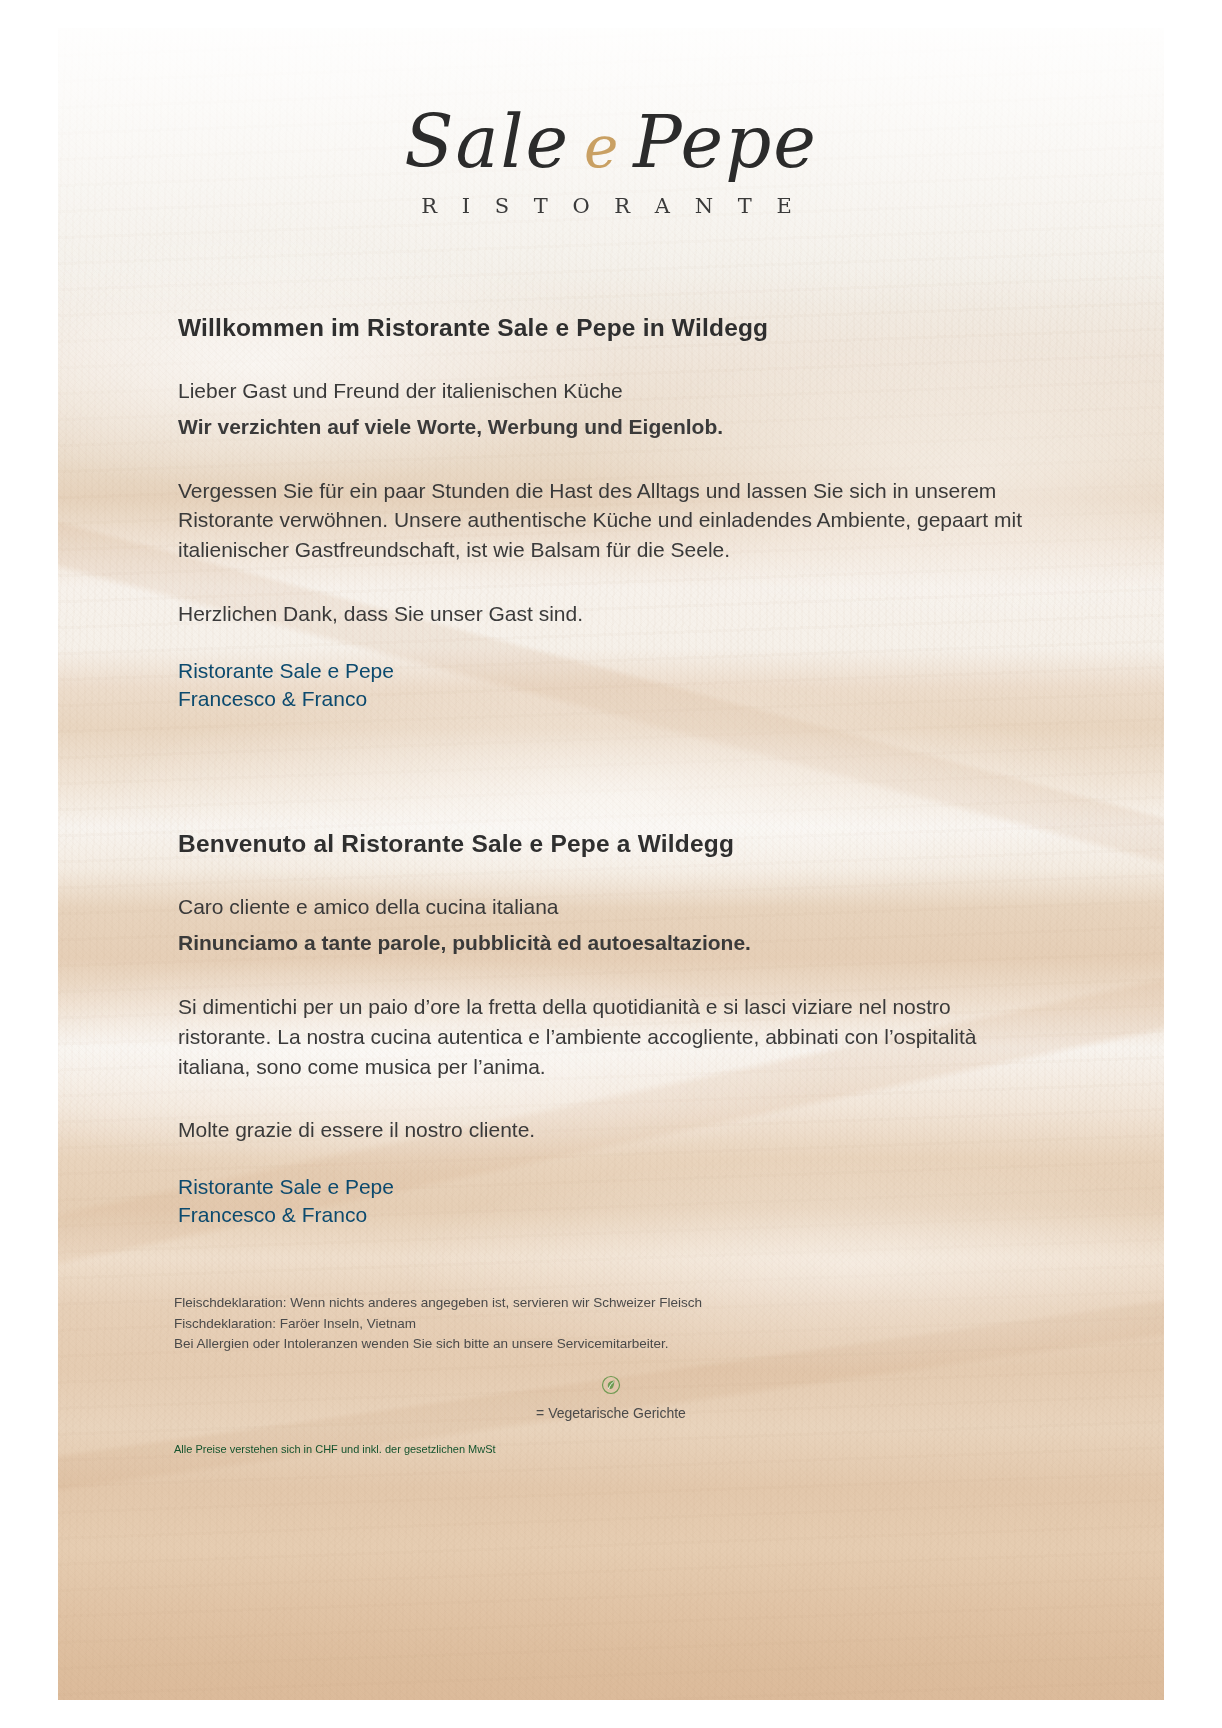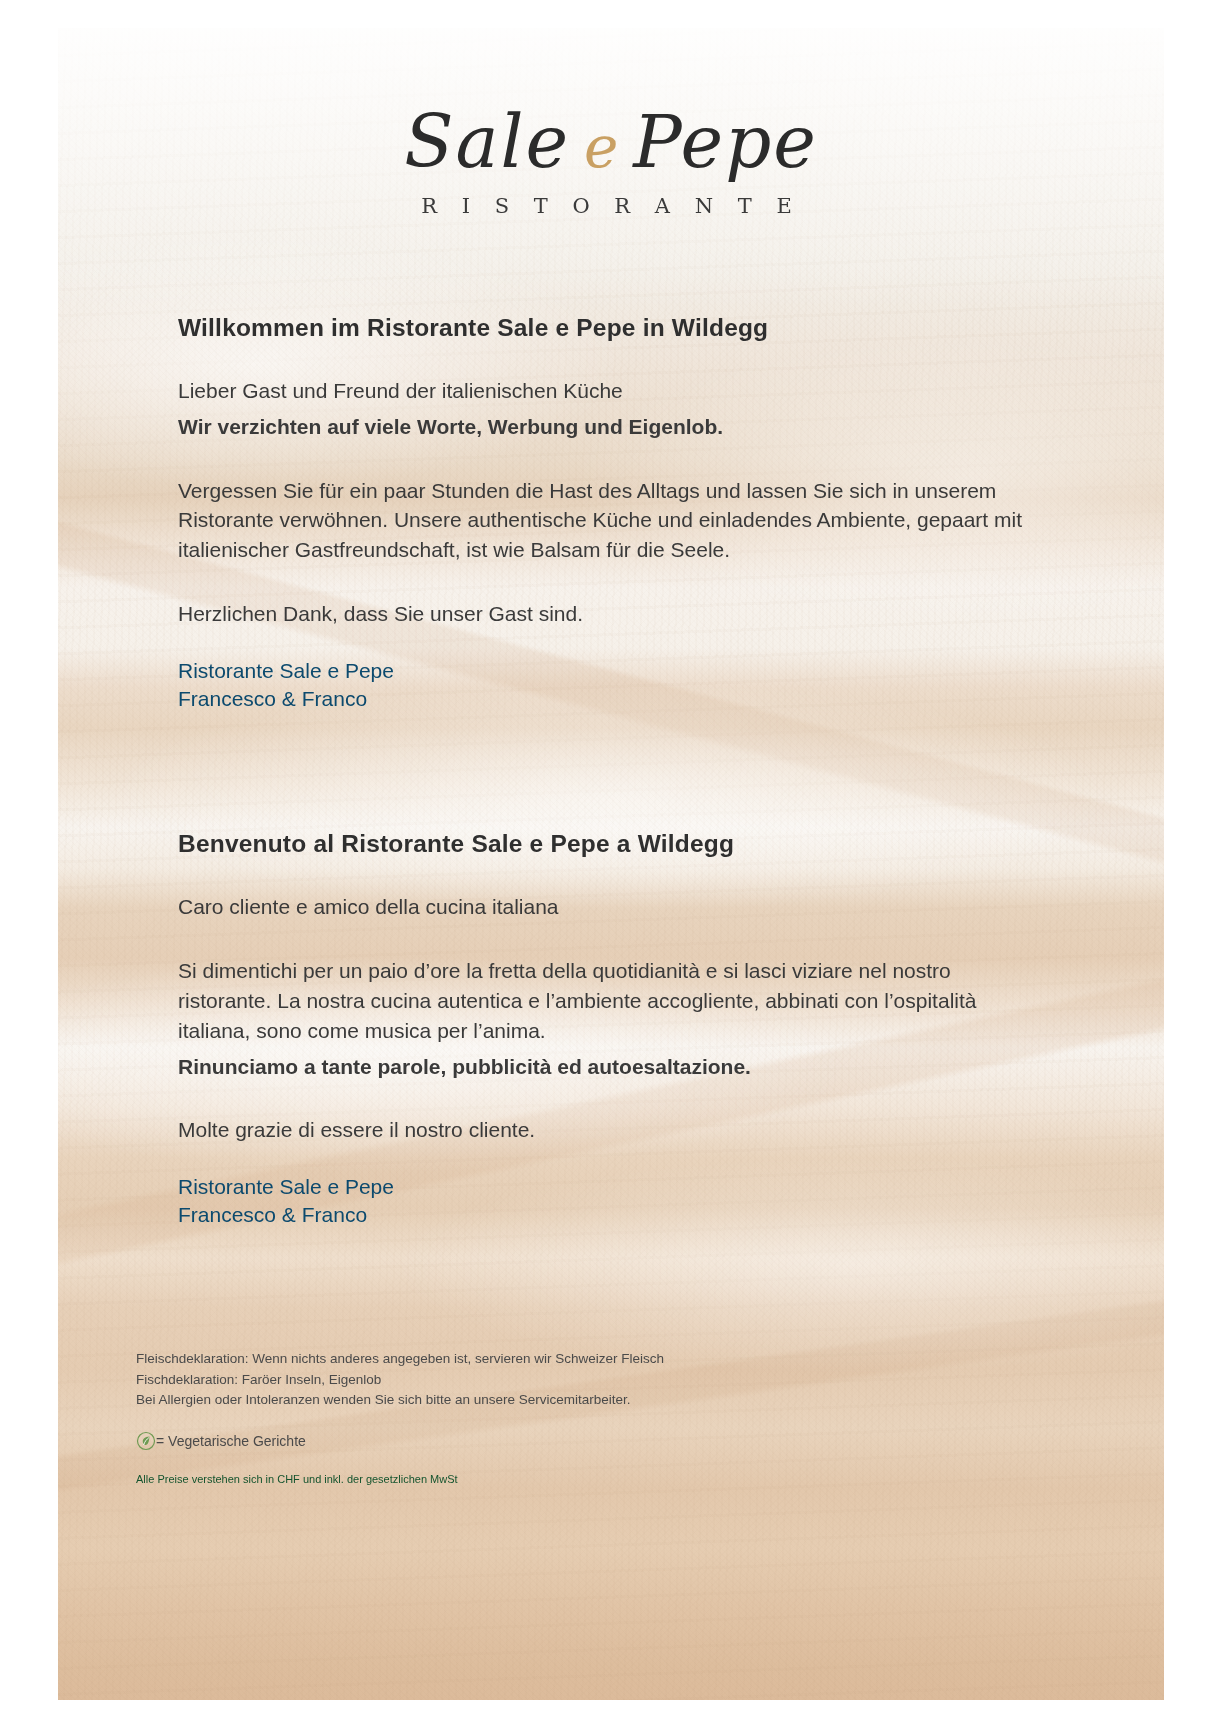--- a/index.html
+++ b/index.html
@@ -187,32 +187,34 @@
     line-height: 1.32;
     color: #0c4a6e;
     margin-top: 28px;
   }
   .heading.it {
     margin-top: 0;
   }
 
   
   .footnotes {
-    padding: 0 78px;
-    margin-top: 120px;
+    padding: 0 116px;
+    margin-top: 64px;
   }
   .fn-line {
     font-size: 13.5px;
     line-height: 1.55;
     color: #4a4a4a;
   }
   .veg-row {
     display: flex;
     align-items: center;
+    gap: 10px;
     margin-top: 20px;
+    flex-direction: column;
   }
   .veg-icon svg { display: block; }
   .veg-text {
     font-size: 14px;
     color: #4a4a4a;
   }
   .fn-prices {
     margin-top: 22px;
     font-size: 11px;
     color: #14532d;
@@ -249,32 +251,32 @@
         <div class="para gap-big">Herzlichen Dank, dass Sie unser Gast sind.</div>
         <div class="signature">
           <div>Ristorante Sale e Pepe</div>
           <div>Francesco &amp; Franco</div>
         </div>
       </div>
 
       <div class="section section-it">
         <div class="heading it">Benvenuto al Ristorante Sale e Pepe a Wildegg</div>
         <div class="para gap-big">Caro cliente e amico della cucina italiana</div>
+        <div class="para tight">Rinunciamo a tante parole, pubblicità ed autoesaltazione.</div>
         <div class="para gap-big">Si dimentichi per un paio d’ore la fretta della quotidianità e si lasci viziare nel nostro ristorante. La nostra cucina autentica e l’ambiente accogliente, abbinati con l’ospitalità italiana, sono come musica per l’anima.</div>
-        <div class="para tight">Rinunciamo a tante parole, pubblicità ed autoesaltazione.</div>
         <div class="para gap-big">Molte grazie di essere il nostro cliente.</div>
         <div class="signature">
           <div>Ristorante Sale e Pepe</div>
           <div>Francesco &amp; Franco</div>
         </div>
       </div>
 
       <div class="footnotes">
         <div class="fn-line">Fleischdeklaration: Wenn nichts anderes angegeben ist, servieren wir Schweizer Fleisch</div>
-        <div class="fn-line">Fischdeklaration: Faröer Inseln, Eigenlob</div>
+        <div class="fn-line">Fischdeklaration: Faröer Inseln, Vietnam</div>
         <div class="fn-line">Bei Allergien oder Intoleranzen wenden Sie sich bitte an unsere Servicemitarbeiter.</div>
 
         <div class="veg-row">
           <span class="veg-icon">
             <svg width="20" height="20" viewBox="0 0 20 20">
               <circle cx="10" cy="10" r="8.5" fill="none" stroke="#6f9a52" stroke-width="1.2"></circle>
               <path d="M13.4 5.6c-4.2 0.1 -6.6 2.2 -6.6 5.1 0 1.6 0.9 2.8 2.2 3.2 1.9 0.6 4.1 -1.1 4.4 -8.3z" fill="#6f9a52"></path>
               <path d="M12.9 6.6c-2.2 1.6 -4.2 3.9 -5.3 7.4" fill="none" stroke="#ffffff" stroke-width="0.9"></path>
             </svg>
           </span>

